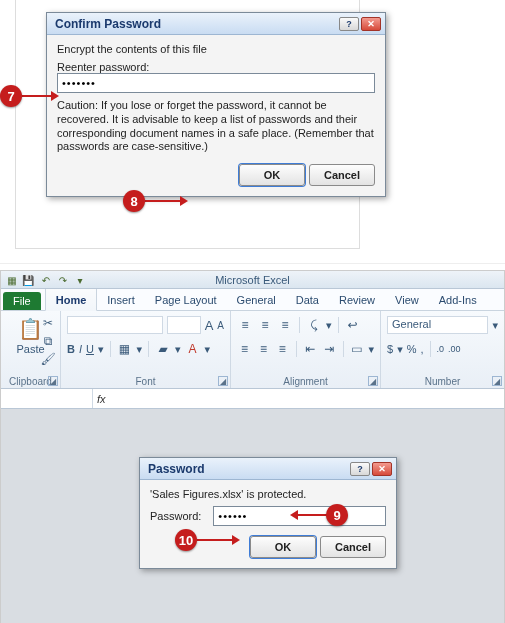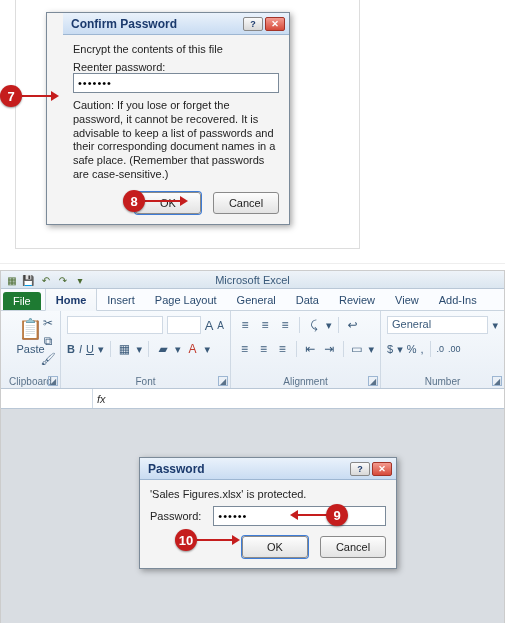--- a/index.html
+++ b/index.html
@@ -99,44 +99,44 @@
     border: 1px solid #7b8a99;
     background: #fff;
     padding: 2px 4px;
     font-family: Tahoma, sans-serif;
     font-size: 11px;
     letter-spacing: 1px;
   }
   .dlg .btnrow {
     display: flex;
     justify-content: flex-end;
-    gap: 12px;
+    gap: 4px;
     margin-top: 10px;
+    font-weight: bold;
   }
   .dlg .btn {
     min-width: 66px;
     height: 22px;
     border: 1px solid #8a8a8a;
     border-radius: 3px;
     background: linear-gradient(#fdfdfd,#e3e3e3);
     font-size: 11px;
     display: inline-flex;
     align-items: center;
     justify-content: center;
     padding: 0 10px;
   }
   .dlg .btn.default {
     box-shadow: 0 0 0 1px #3e7cd6;
   }
 
   
   #dlg-confirm {
     left: 46px; top: 12px;
-    width: 244px;
-    padding-left: 16px;
+    width: 340px;
   }
   #dlg-confirm .caution {
     margin-top: 6px;
     line-height: 1.25;
   }
 
   
   .shot-bottom {
     position: relative;
     width: 505px;

